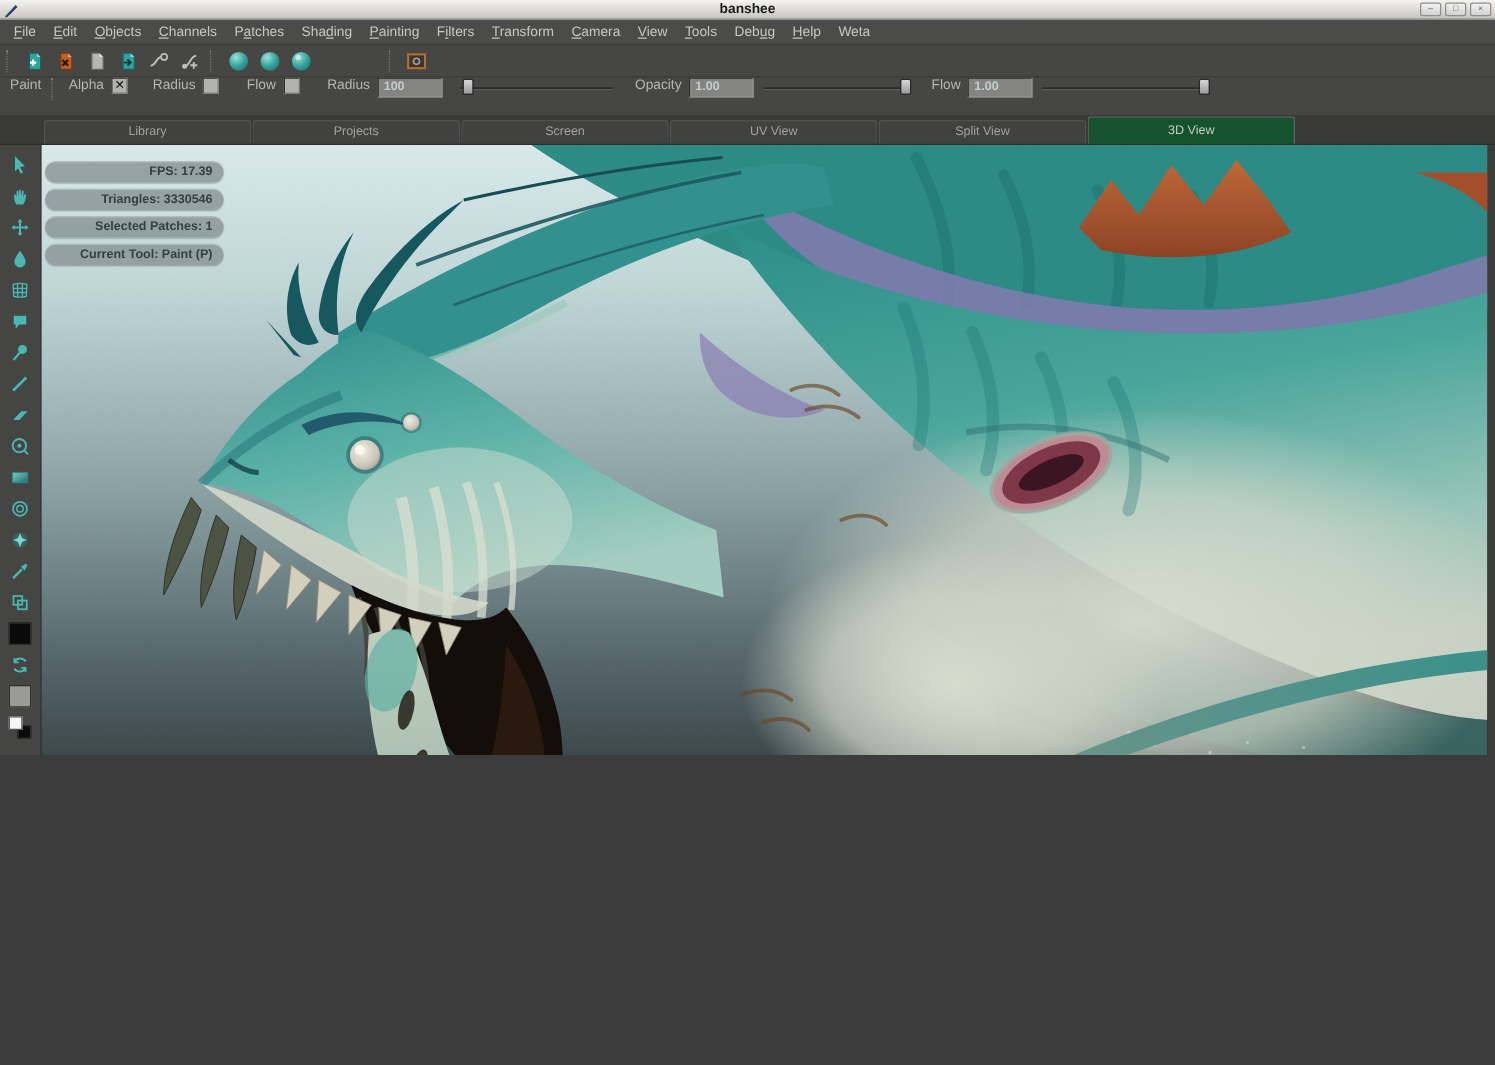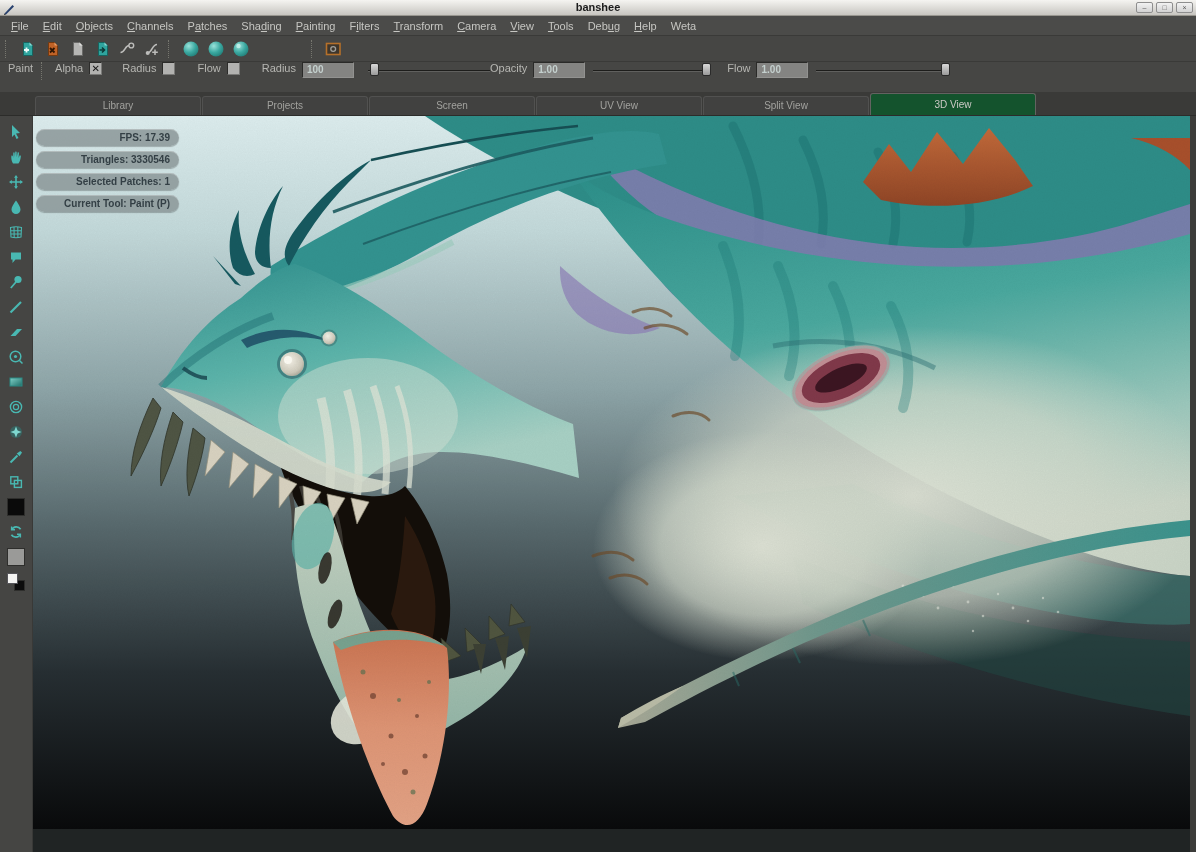--- a/index.html
+++ b/index.html
@@ -1,18 +1,18 @@
 <!DOCTYPE html>
 <html><head>
 <meta charset="utf-8">
 <style>
   html,body{margin:0;padding:0;}
   body{width:1196px;height:852px;overflow:hidden;background:#3c3c3c;
        font-family:"Liberation Sans","DejaVu Sans",sans-serif;}
-  .window{width:1196px;height:852px;display:flex;flex-direction:column;}
+  .window{width:1196px;height:604px;display:flex;flex-direction:column;}
 
   
   .titlebar{height:16px;background:linear-gradient(#f5f4f1,#c7c5c0);position:relative;
             border-bottom:1px solid #98968f;box-sizing:border-box;flex:none;}
   .title{position:absolute;left:0;right:0;text-align:center;font-size:11px;font-weight:bold;
          color:#1b1b1b;line-height:15px;}
   .app-icon{position:absolute;left:3px;top:1px;}
   .win-btns{position:absolute;right:3px;top:2px;display:flex;gap:3px;}
   .win-btn{width:17px;height:11px;background:linear-gradient(#f2f2f2,#d2d2d2);border:1px solid #8e8e8e;
            border-radius:2px;font-size:7px;line-height:9px;text-align:center;color:#5a5a5a;box-sizing:border-box;}
@@ -207,21 +207,21 @@
     <span class="pb-label" style="margin-left:22px">Flow</span>
     <div class="checkbox" style="margin-left:6px"></div>
 
     <span class="pb-label" style="margin-left:22px">Radius</span>
     <div class="field" style="margin-left:6px">100</div>
     <div class="slider" style="margin-left:14px;width:122px">
       <div class="track"></div>
         <div class="handle" style="left:2px"></div>
     </div>
 
-    <span class="pb-label" style="">Opacity</span>
+    <span class="pb-label" style="margin-left:18px">Opacity</span>
     <div class="field" style="margin-left:6px">1.00</div>
     <div class="slider" style="margin-left:8px;width:118px">
       <div class="track"></div>
         <div class="handle" style="right:0"></div>
     </div>
 
     <span class="pb-label" style="margin-left:16px">Flow</span>
     <div class="field" style="margin-left:6px">1.00</div>
     <div class="slider" style="margin-left:8px;width:134px">
       <div class="track"></div>

